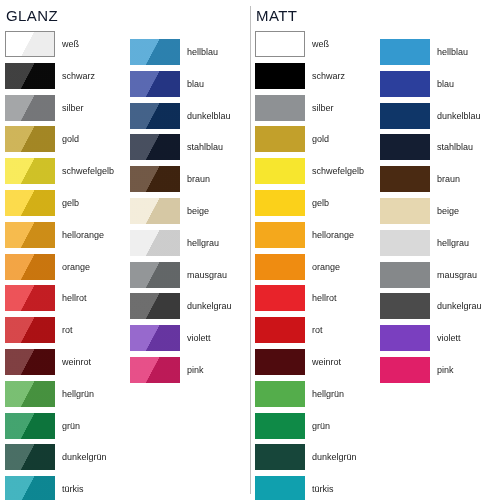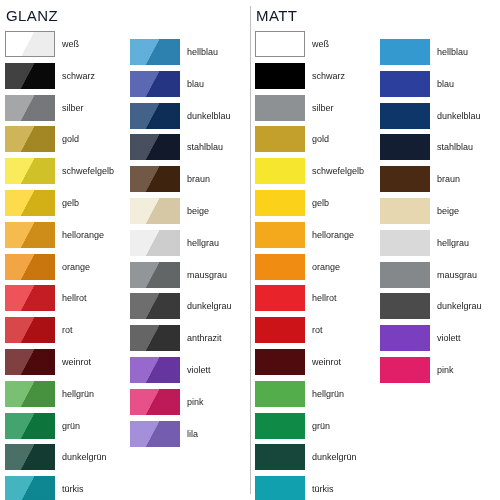--- a/index.html
+++ b/index.html
@@ -171,34 +171,26 @@
         </div>
         <div class="row">
           <div class="swatch gloss" style="background: rgb(117, 121, 123);"></div>
           <span class="label">mausgrau</span>
         </div>
         <div class="row">
           <div class="swatch gloss" style="background: rgb(69, 69, 69);"></div>
           <span class="label">dunkelgrau</span>
         </div>
         <div class="row">
-          <div class="swatch gloss" style="background: rgb(58, 58, 58);"></div>
-          <span class="label">anthrazit</span>
-        </div>
-        <div class="row">
           <div class="swatch gloss" style="background: rgb(122, 63, 191);"></div>
           <span class="label">violett</span>
         </div>
         <div class="row">
           <div class="swatch gloss" style="background: rgb(224, 31, 104);"></div>
           <span class="label">pink</span>
-        </div>
-        <div class="row">
-          <div class="swatch gloss" style="background: rgb(138, 111, 208);"></div>
-          <span class="label">lila</span>
         </div>
       </div>
   </section>
 
   <section class="panel" id="panel-matt">
     <div class="panel-title">MATT</div>
     <div class="col col-a" id="matt-col-1">
         <div class="row">
           <div class="swatch bordered" style="background: rgb(255, 255, 255);"></div>
           <span class="label">weß</span>

